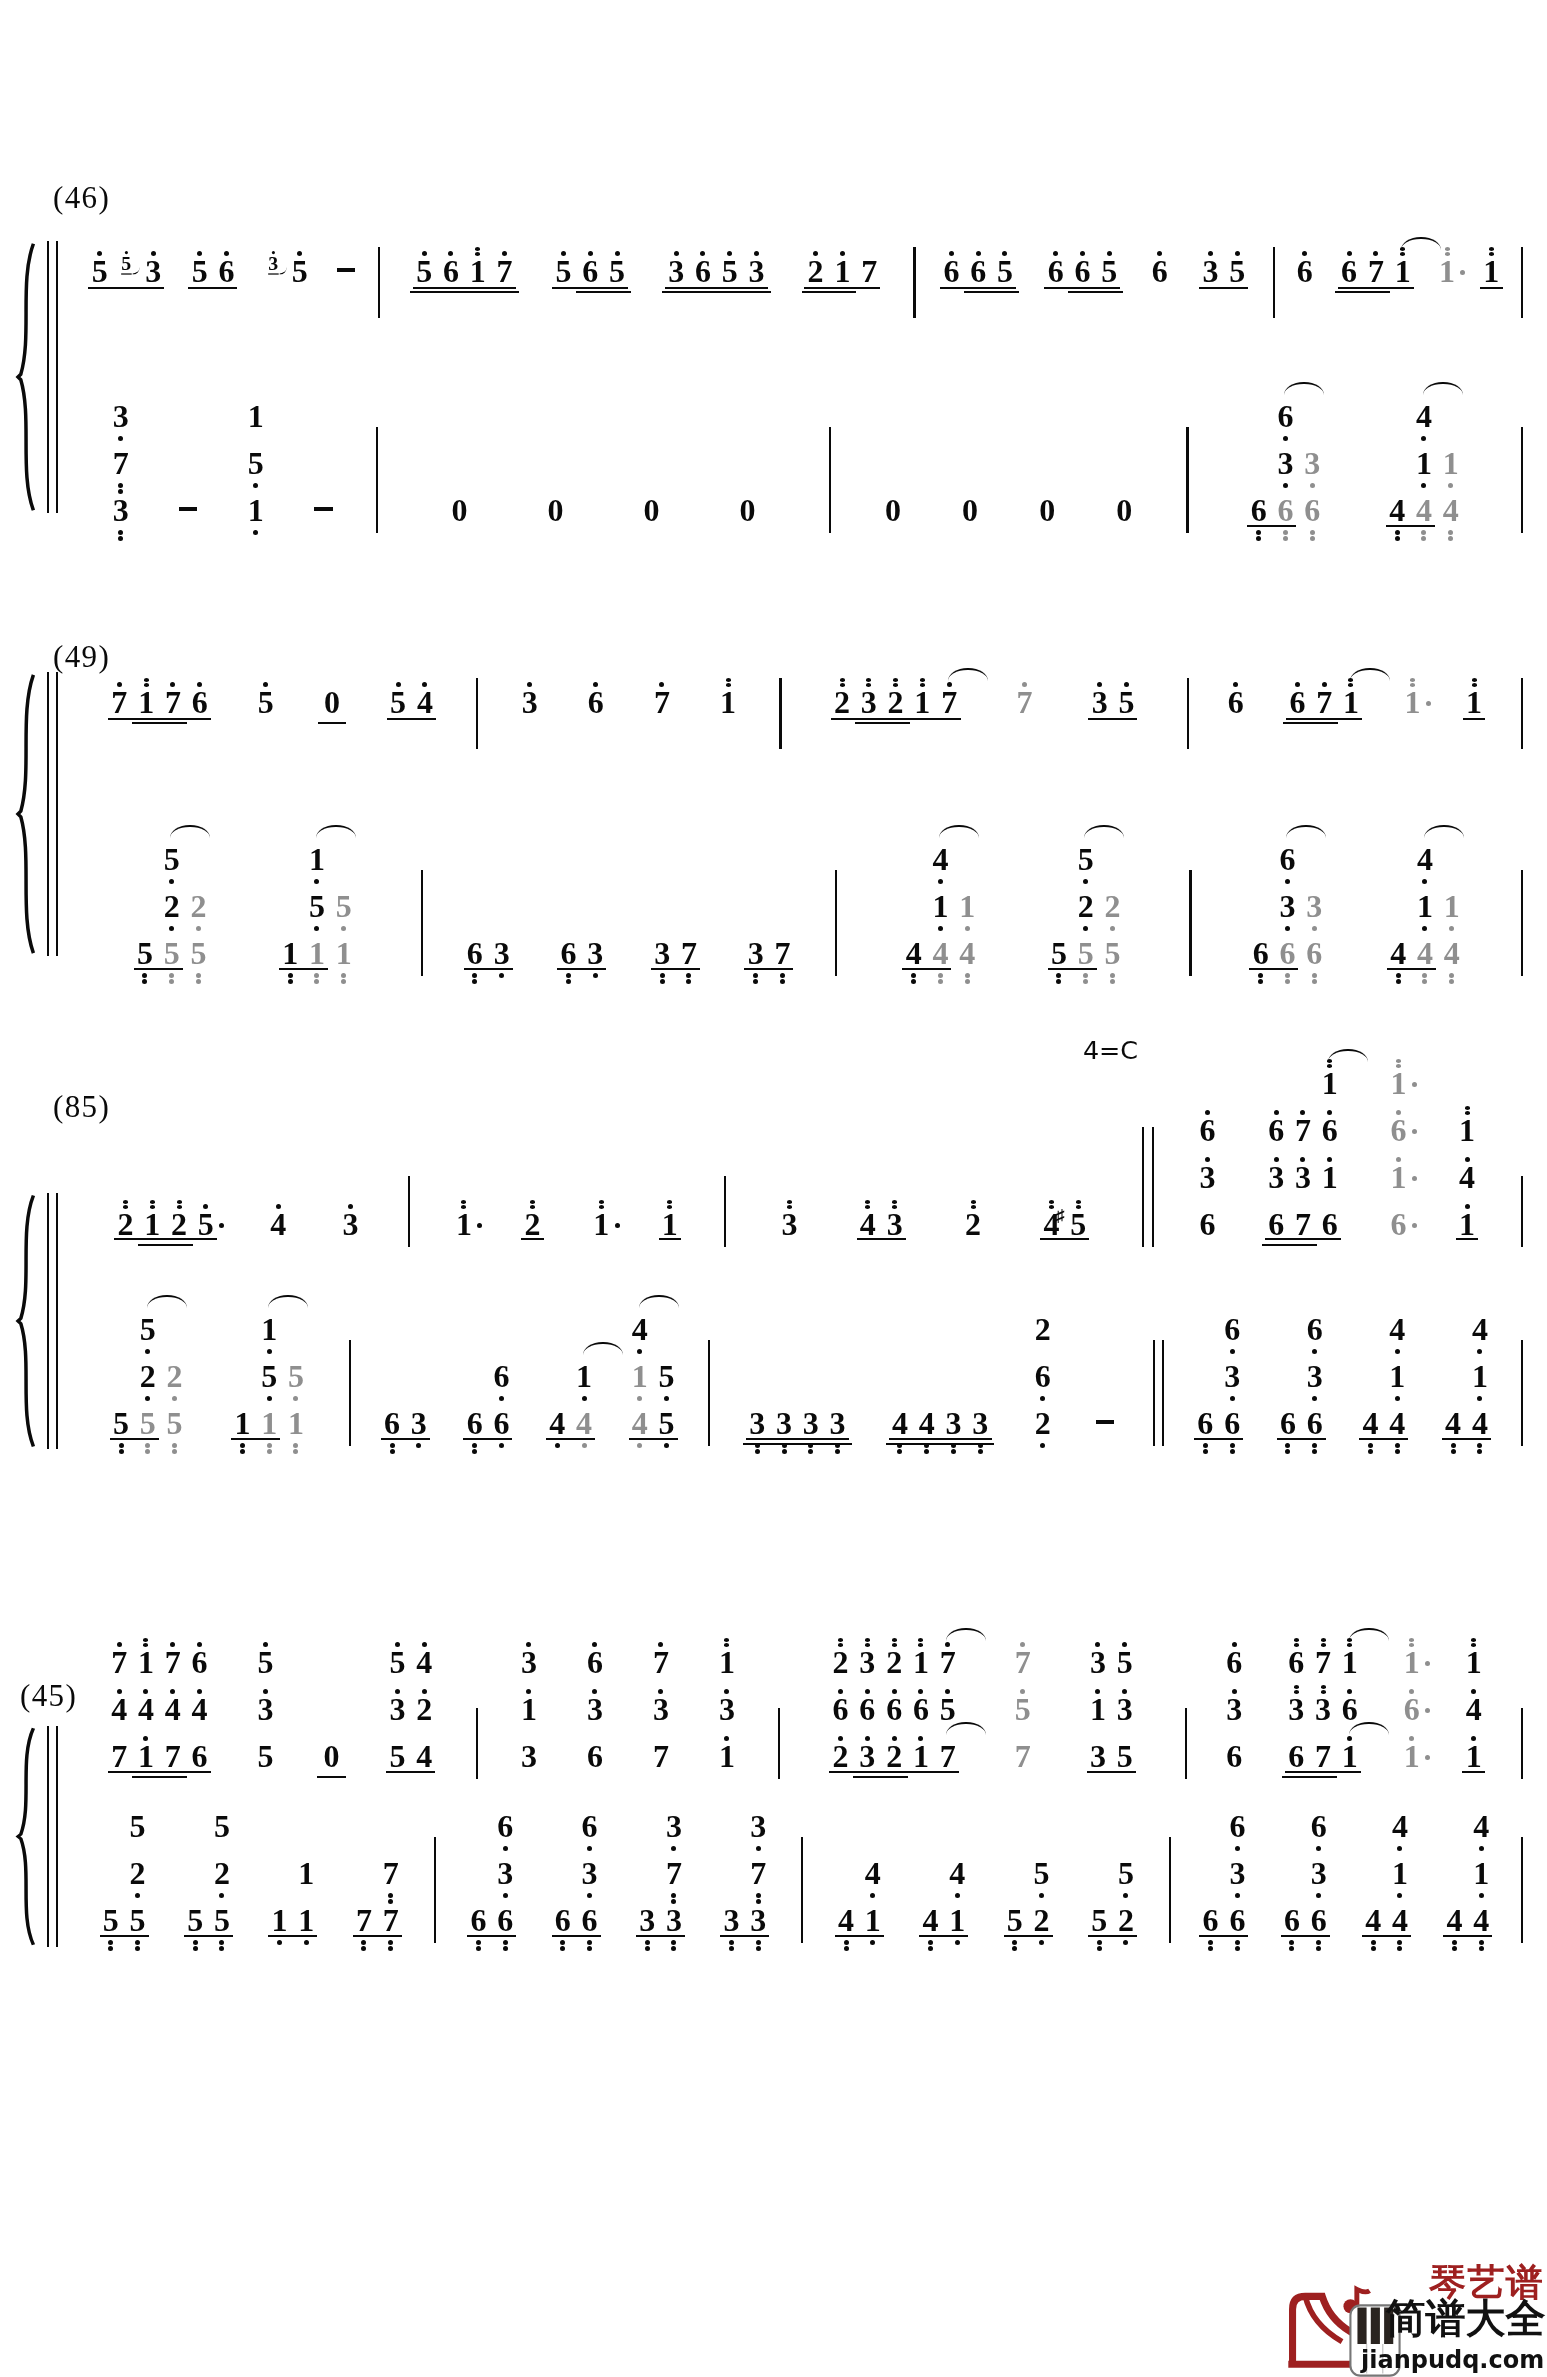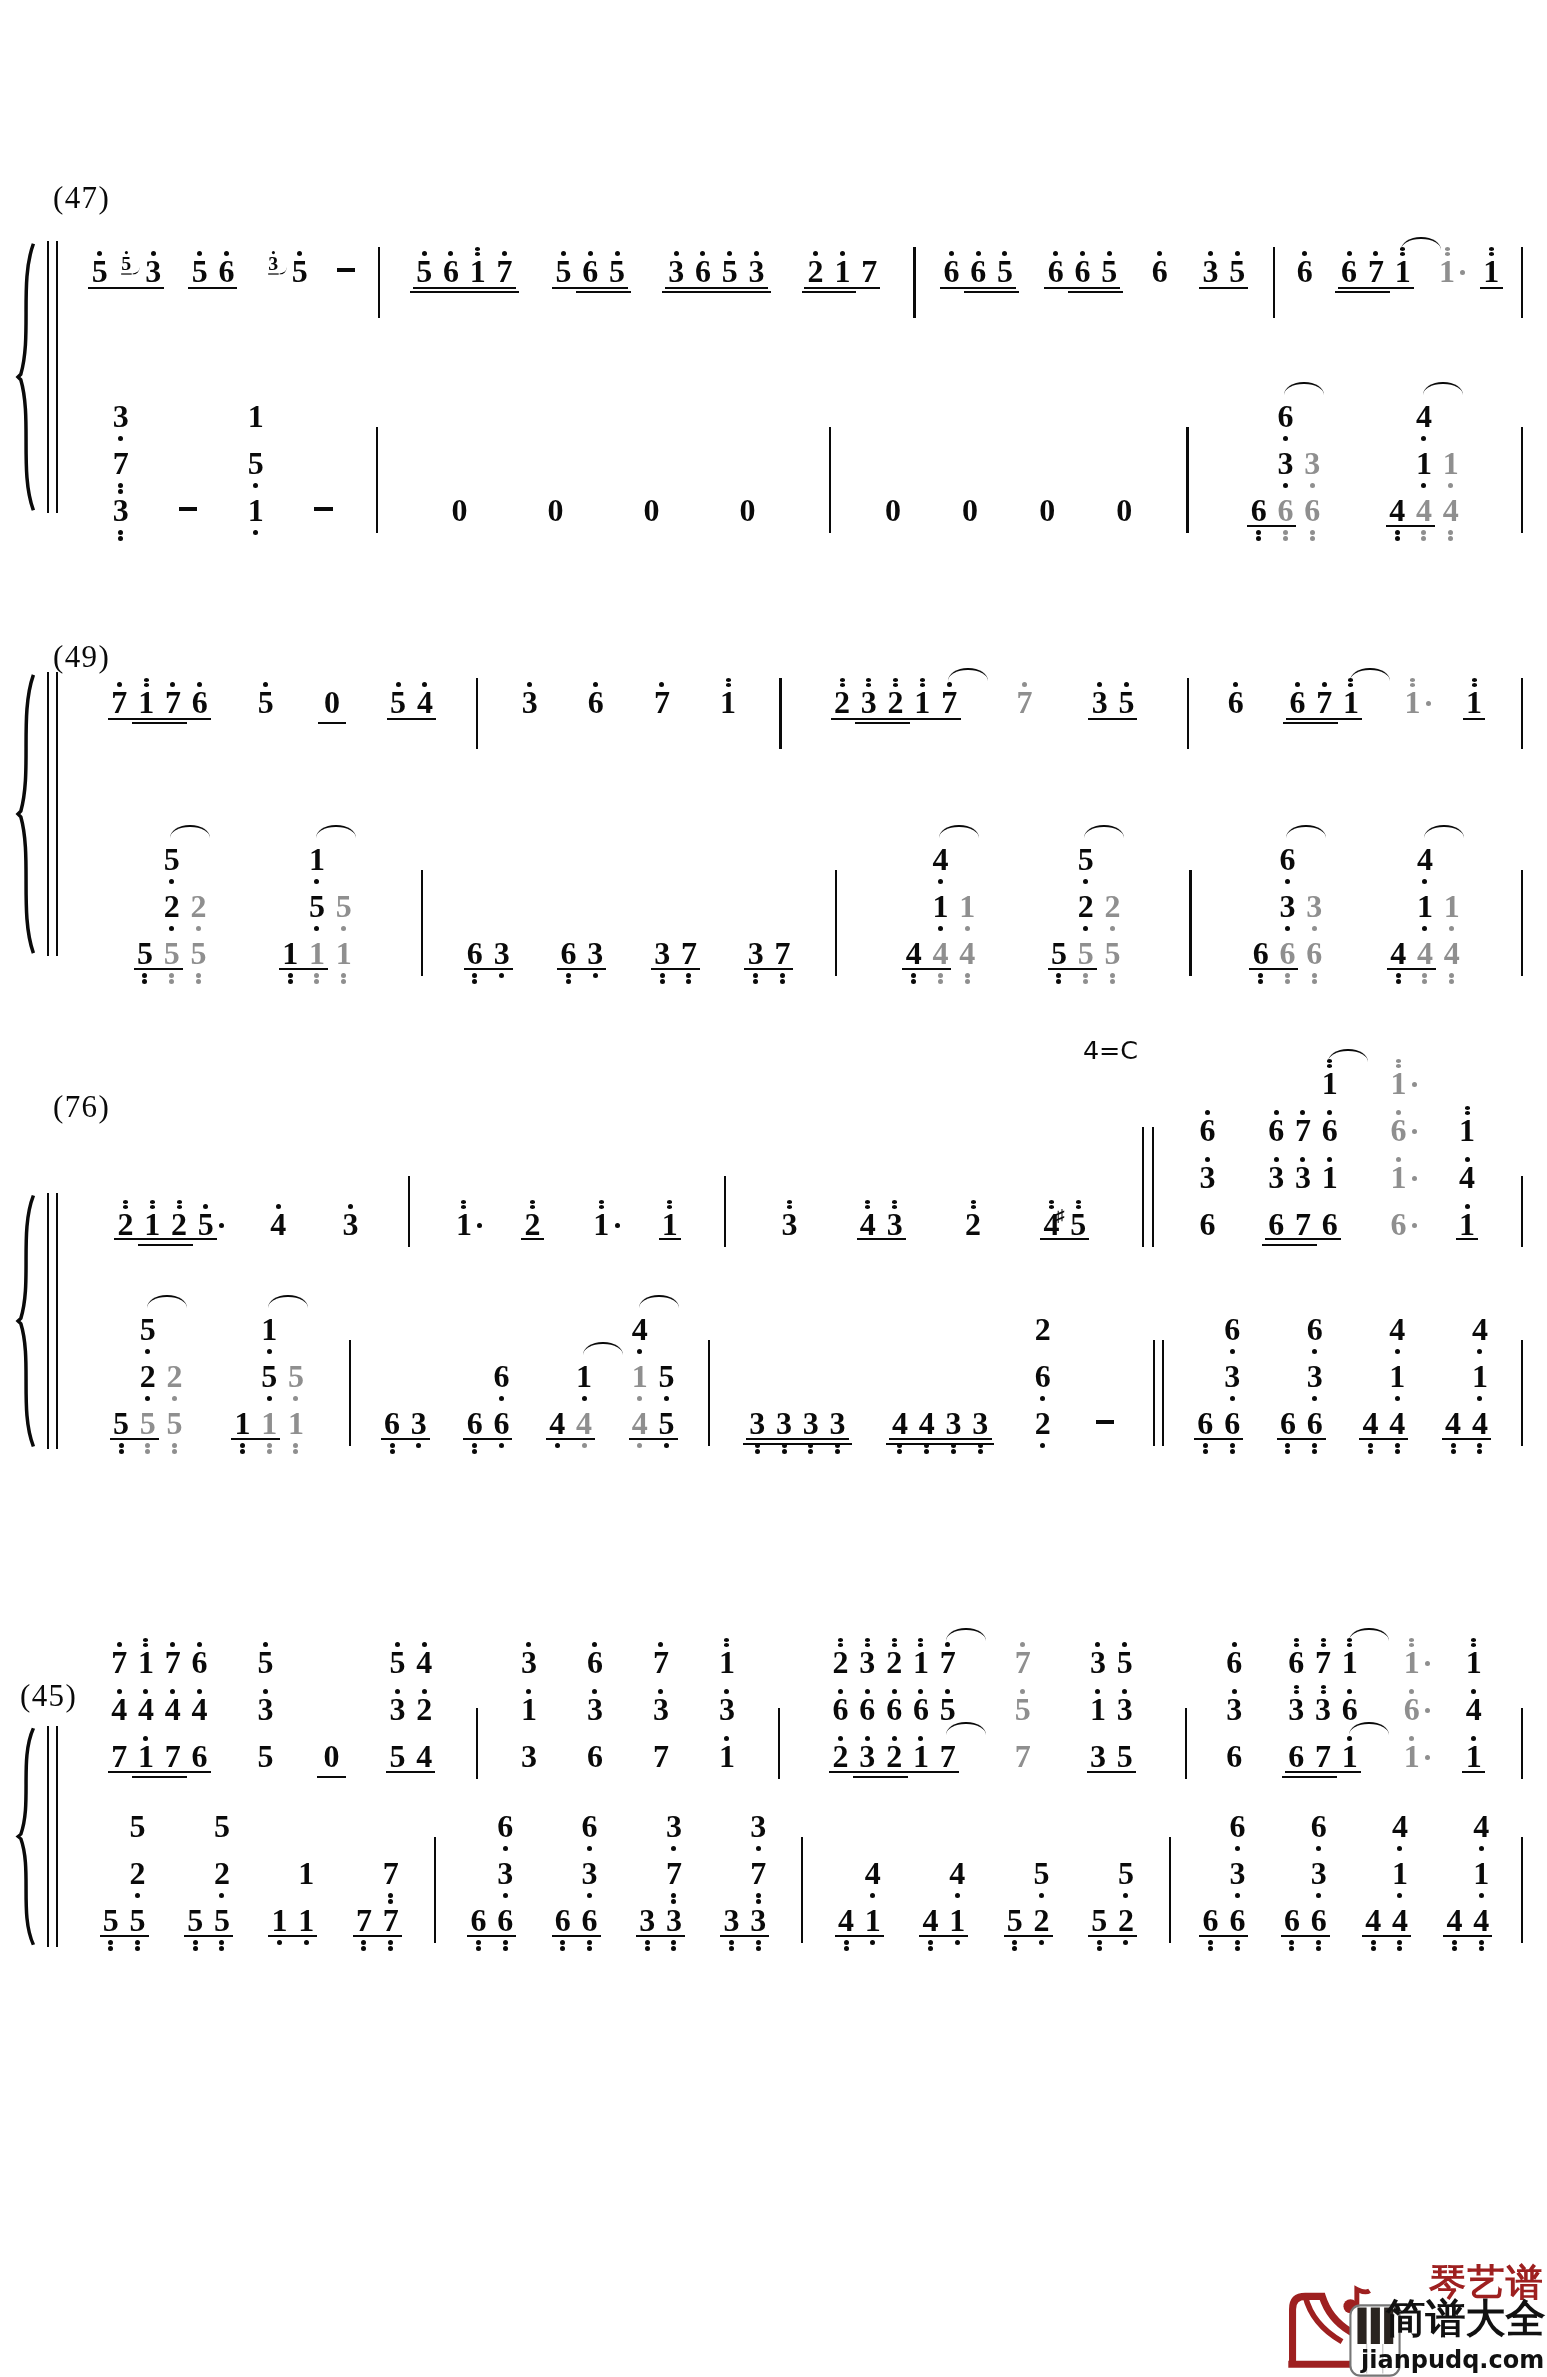--- a/index.html
+++ b/index.html
@@ -43,21 +43,21 @@
   .wm-black-text{position:absolute;right:1.4px;bottom:31px;font-size:40px;font-weight:700;color:#111;
                font-family:"DejaVu Sans",sans-serif;white-space:nowrap;text-align:center;}
   .wm-url{position:absolute;right:2.8px;bottom:2.8px;font-size:24px;font-weight:700;color:#111;
                font-family:"DejaVu Sans",sans-serif;}
 </style>
 </head>
 <body>
 
 <div id="score">
     <div class="system" style="top: 247px;">
-      <div class="mlabel" style="left: 53px; top: -67px;">(47)</div>
+      <div class="mlabel" style="left: 53px; top: -67px;">(46)</div>
       <div class="sysline" style="left: 47px; top: -5.6px; height: 272px;"></div>
       <svg class="brace" width="28" height="272" viewBox="0 0 40 400" preserveAspectRatio="none" style="left: 11.3px; top: -5.6px; position: absolute;">
         <path d="M32 4 C12 60 30 140 14 196 L10 200 L14 204 C30 260 12 340 32 396" fill="none" stroke="#0a0a0a" stroke-width="5"></path>
       </svg>
       <div class="staff">
         <div class="measure" style="flex-grow: 8;">
           <div class="grp" style="grid-template-columns: repeat(3, 22.6px); grid-auto-rows: 47px;">
             <div class="tok" style="grid-area: 1 / 1;">
               <div class="dots up">
                 <div class="dot"></div>
@@ -1110,21 +1110,21 @@
                 <div class="dot"></div>
               </div>
             </div>
             <div class="beam" style="top: 133px; left: 3.5px; width: 49px;"></div>
           </div>
         </div>
         <div class="bar" style="height: 106px;"></div>
       </div>
     </div>
     <div class="system" style="top: 1059px;">
-      <div class="mlabel" style="left: 53px; top: 30px;">(76)</div>
+      <div class="mlabel" style="left: 53px; top: 30px;">(85)</div>
       <div class="keysig" style="left: 70%; top: -24px;">4=C</div>
       <div class="sysline" style="left: 47px; top: 134px; height: 256px;"></div>
       <svg class="brace" width="28" height="256" viewBox="0 0 40 400" preserveAspectRatio="none" style="left: 11.3px; top: 134px; position: absolute;">
         <path d="M32 4 C12 60 30 140 14 196 L10 200 L14 204 C30 260 12 340 32 396" fill="none" stroke="#0a0a0a" stroke-width="5"></path>
       </svg>
       <div class="staff">
         <div class="measure" style="flex-grow: 7;">
           <div class="grp" style="grid-template-columns: repeat(4, 22.6px); grid-auto-rows: 47px;">
             <div class="tok" style="grid-area: 4 / 1;">
               <div class="dots up">

